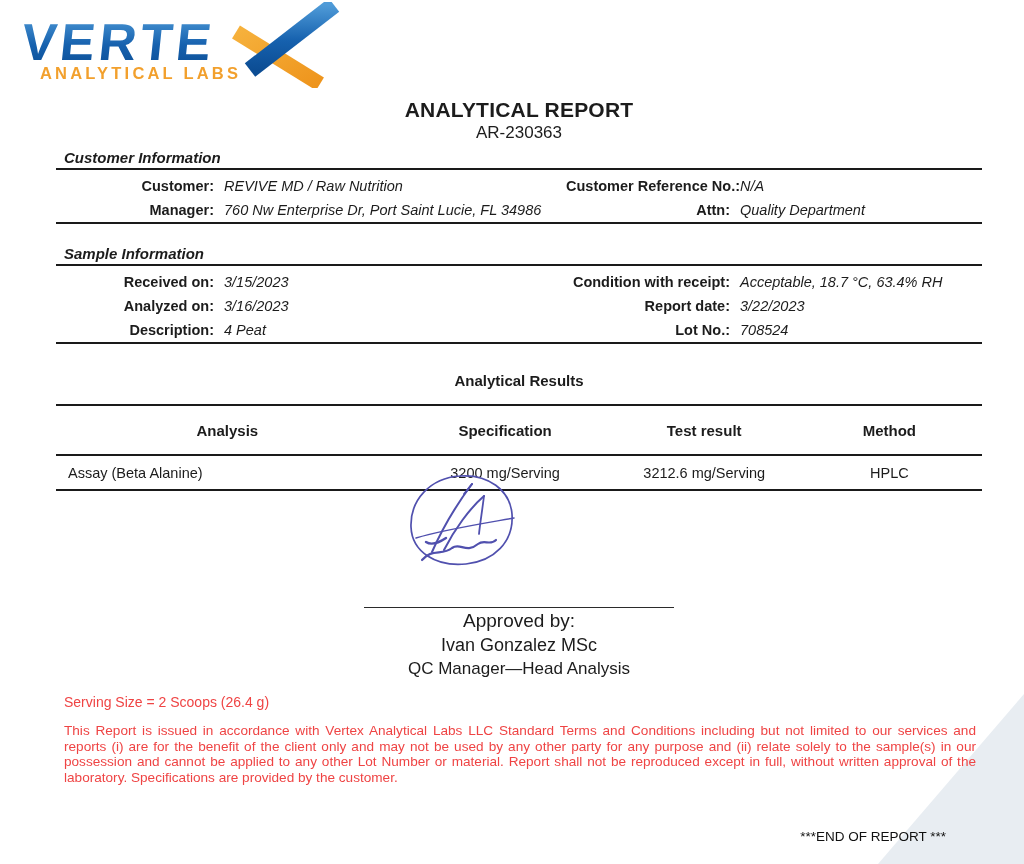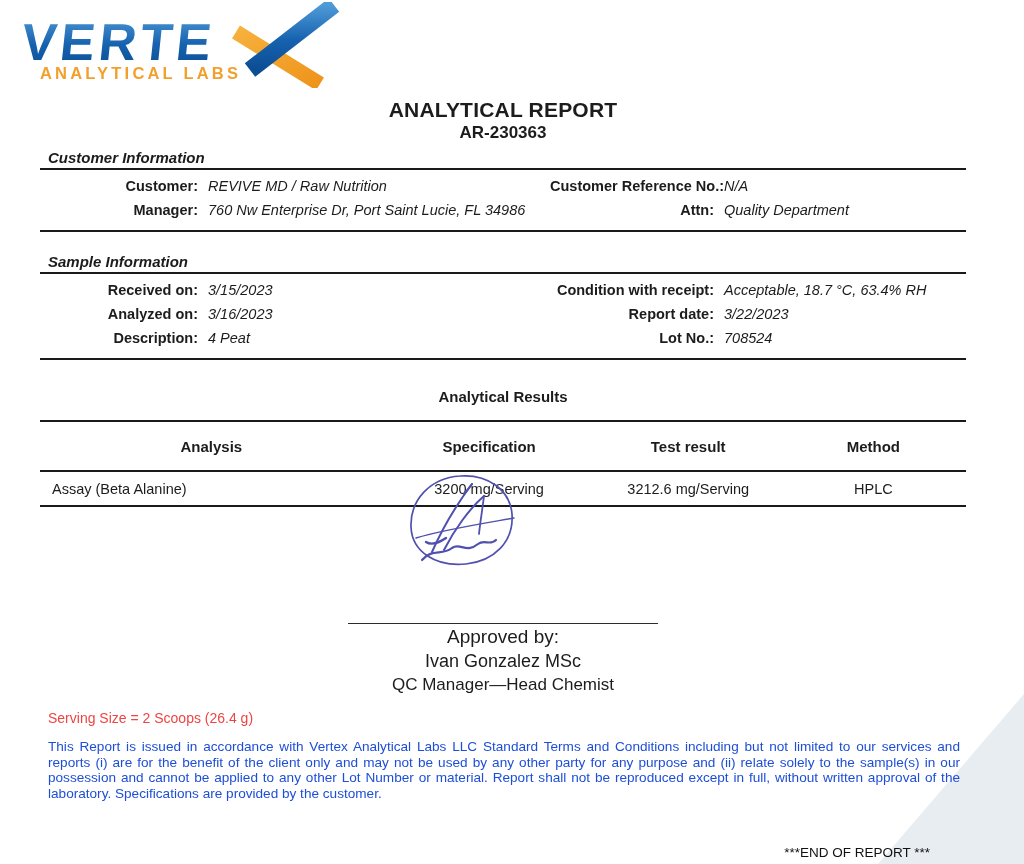--- a/index.html
+++ b/index.html
@@ -21,46 +21,46 @@
     background: #e8edf2;
     clip-path: polygon(100% 0, 100% 100%, 0 100%);
   }
 
   
   .logo { position: absolute; left: 24px; top: 2px; }
 
   
   .content {
     position: absolute;
-    left: 40px; top: 0;
+    left: 56px; top: 0;
     width: 926px;
   }
   .doc-title {
     margin-top: 98px;
     text-align: center;
     font-size: 21px;
     font-weight: bold;
     letter-spacing: .2px;
   }
   .doc-number {
     margin-top: 1px;
     text-align: center;
     font-size: 17px;
-    font-weight: bold;
+    font-weight: normal;
   }
 
   .section-heading {
     font-size: 15px;
     font-weight: bold;
     font-style: italic;
     padding-left: 8px;
     padding-bottom: 2px;
     border-bottom: 2.5px solid #1a1a1a;
   }
-  .info-section { border-bottom: 2.5px solid #1a1a1a; padding: 4px 0 8px 0; }
+  .info-section { border-bottom: 2.5px solid #1a1a1a; padding: 4px 0 0 0; }
   .info-row {
     display: grid;
     grid-template-columns: 158px 332px 164px 1fr;
     column-gap: 10px;
     height: 24px;
     align-items: center;
     font-size: 14.5px;
   }
   .info-label { font-weight: bold; text-align: right; white-space: nowrap; }
   .info-value { font-style: italic; white-space: nowrap; }
@@ -113,21 +113,21 @@
   .approver-role { font-size: 17px; line-height: 23px; }
 
   .serving { margin-top: 14px; margin-left: 8px; font-size: 14px; color: #ef4444; }
   .disclaimer {
     margin-top: 13px;
     margin-left: 8px;
     width: 912px;
     font-size: 13.6px;
     line-height: 15.6px;
     text-align: justify;
-    color: #1d4ed8;
+    color: #ef4444;
   }
   .end-report {
     margin-top: 44px;
     text-align: right;
     padding-right: 36px;
     font-size: 13.5px;
     font-weight: normal;
     color: #111;
   }
 </style>
@@ -216,21 +216,21 @@
         <div>3200 mg/Serving</div>
         <div>3212.6 mg/Serving</div>
         <div>HPLC</div>
       </div>
     </div>
 
     <div class="approval">
       <div class="sig-line"></div>
       <div class="approved-by">Approved by:</div>
       <div class="approver-name">Ivan Gonzalez MSc</div>
-      <div class="approver-role">QC Manager—Head Chemist</div>
+      <div class="approver-role">QC Manager—Head Analysis</div>
     </div>
 
     <div class="serving">Serving Size = 2 Scoops (26.4 g)</div>
 
     <div class="disclaimer">This Report is issued in accordance with Vertex Analytical Labs LLC Standard Terms and Conditions including but not limited to our services and reports (i) are for the benefit of the client only and may not be used by any other party for any purpose and (ii) relate solely to the sample(s) in our possession and cannot be applied to any other Lot Number or material. Report shall not be reproduced except in full, without written approval of the laboratory. Specifications are provided by the customer.</div>
 
     <div class="end-report">***END OF REPORT ***</div>
   </div>
 
   <svg class="signature" viewBox="0 0 134 98">

